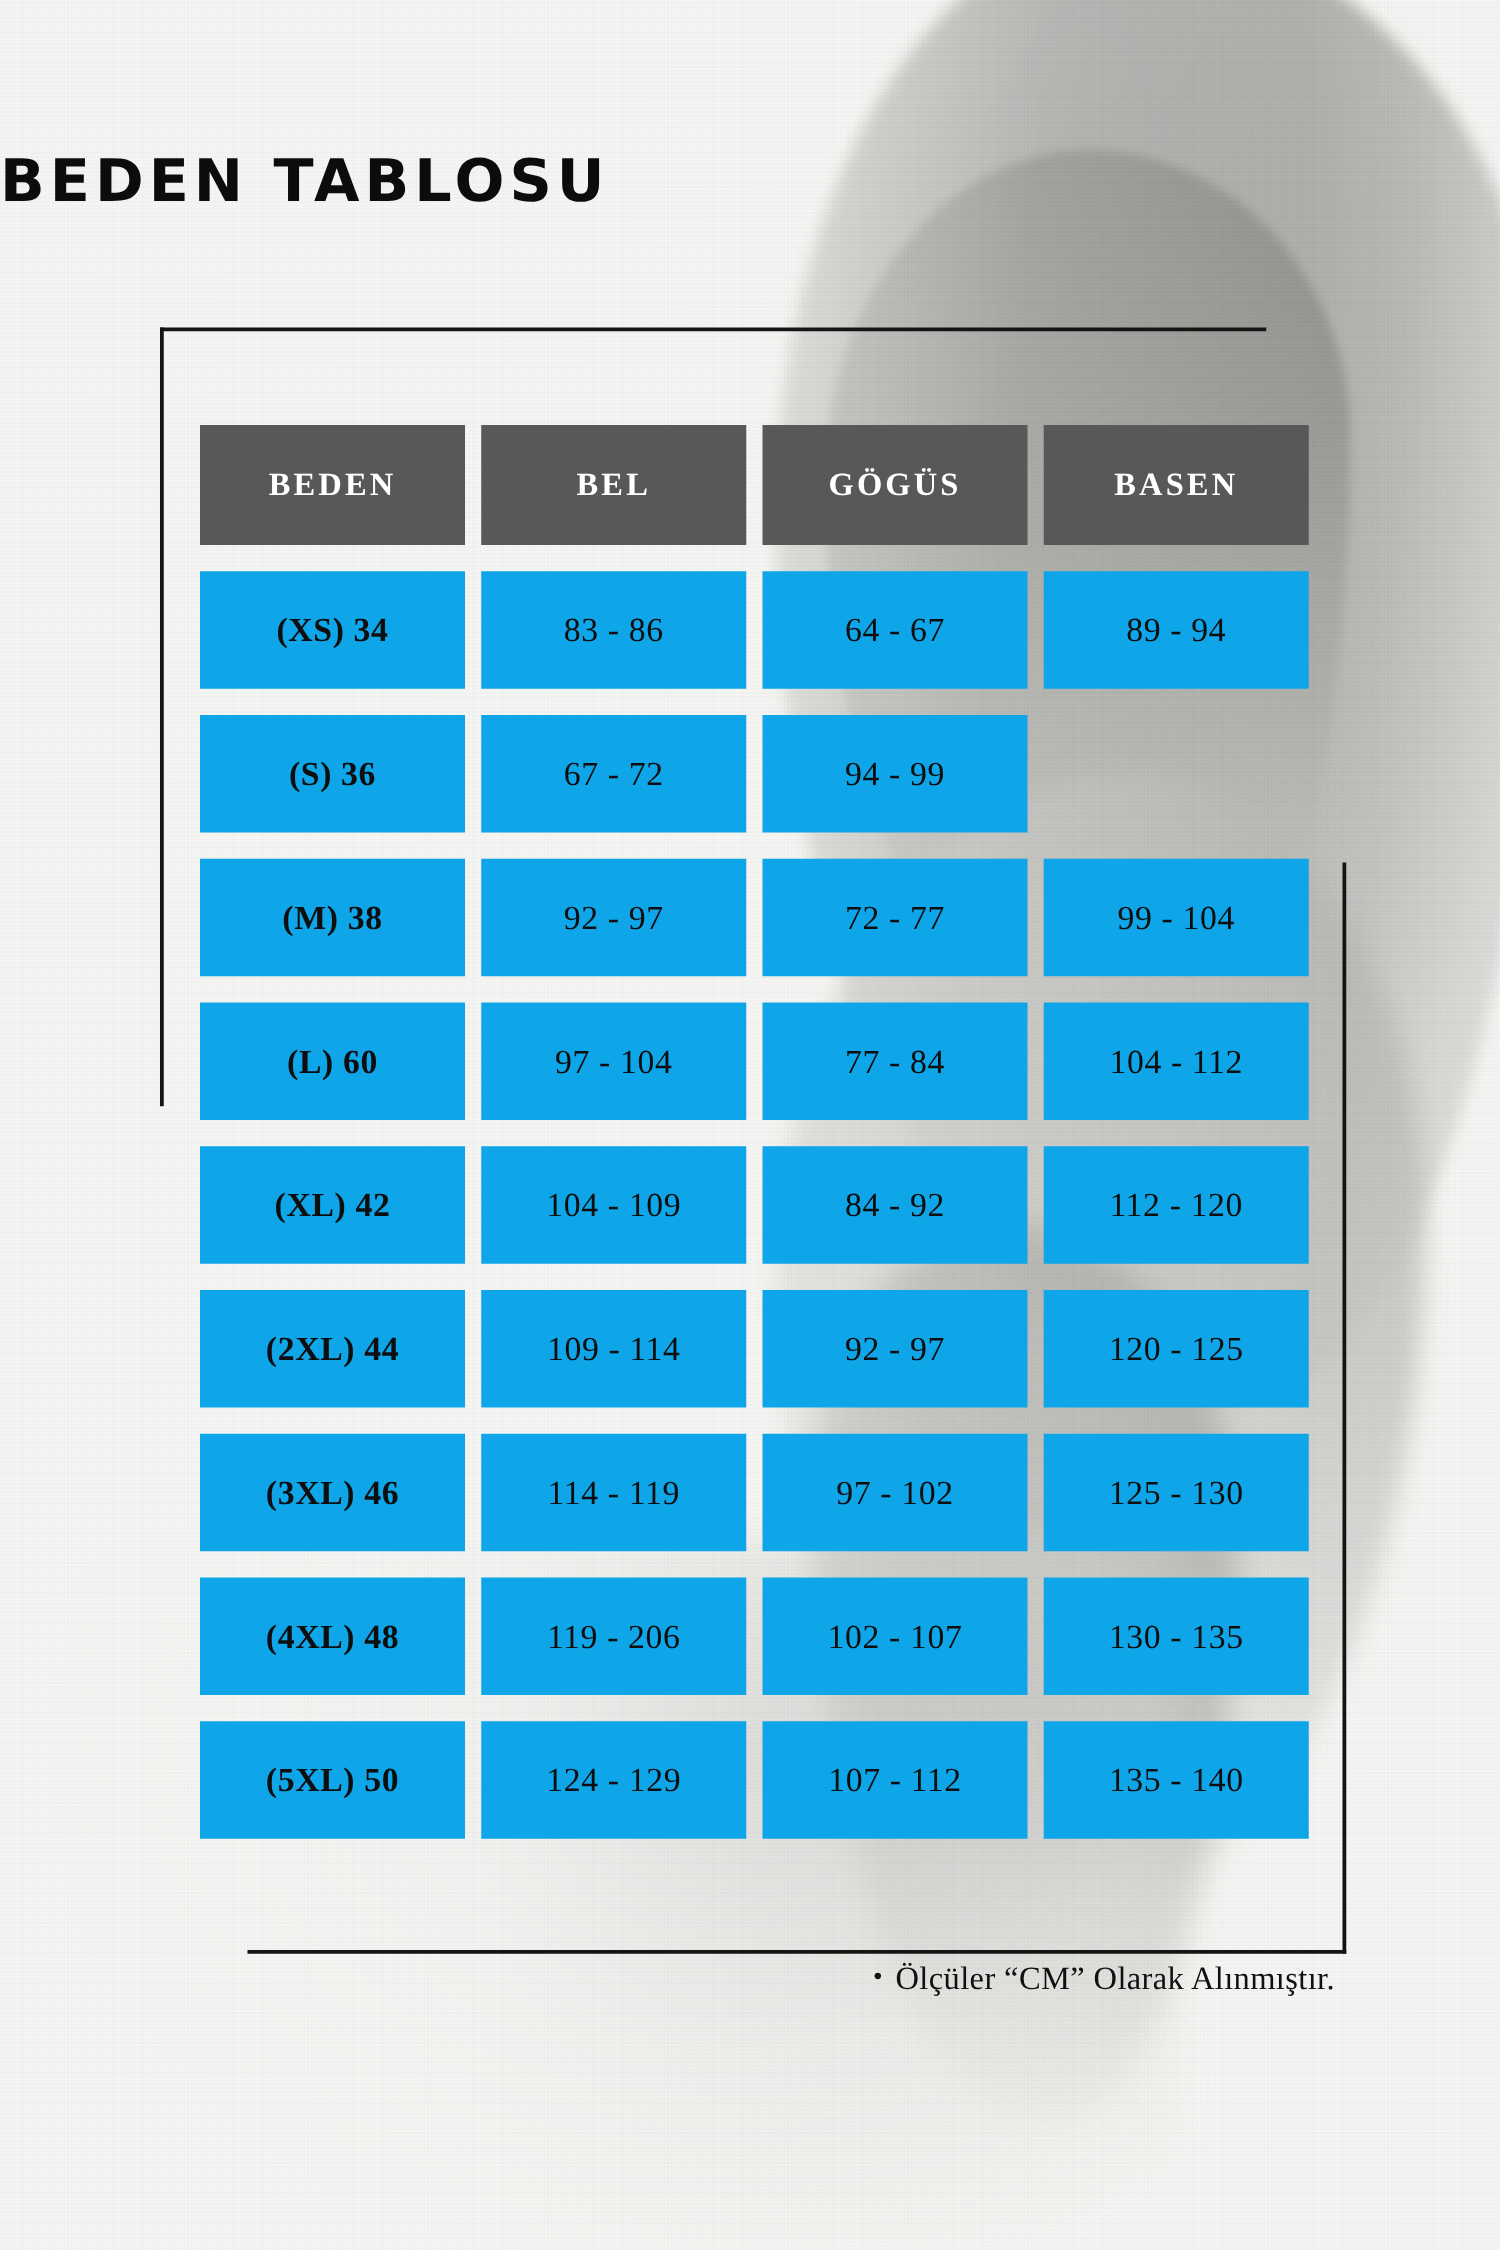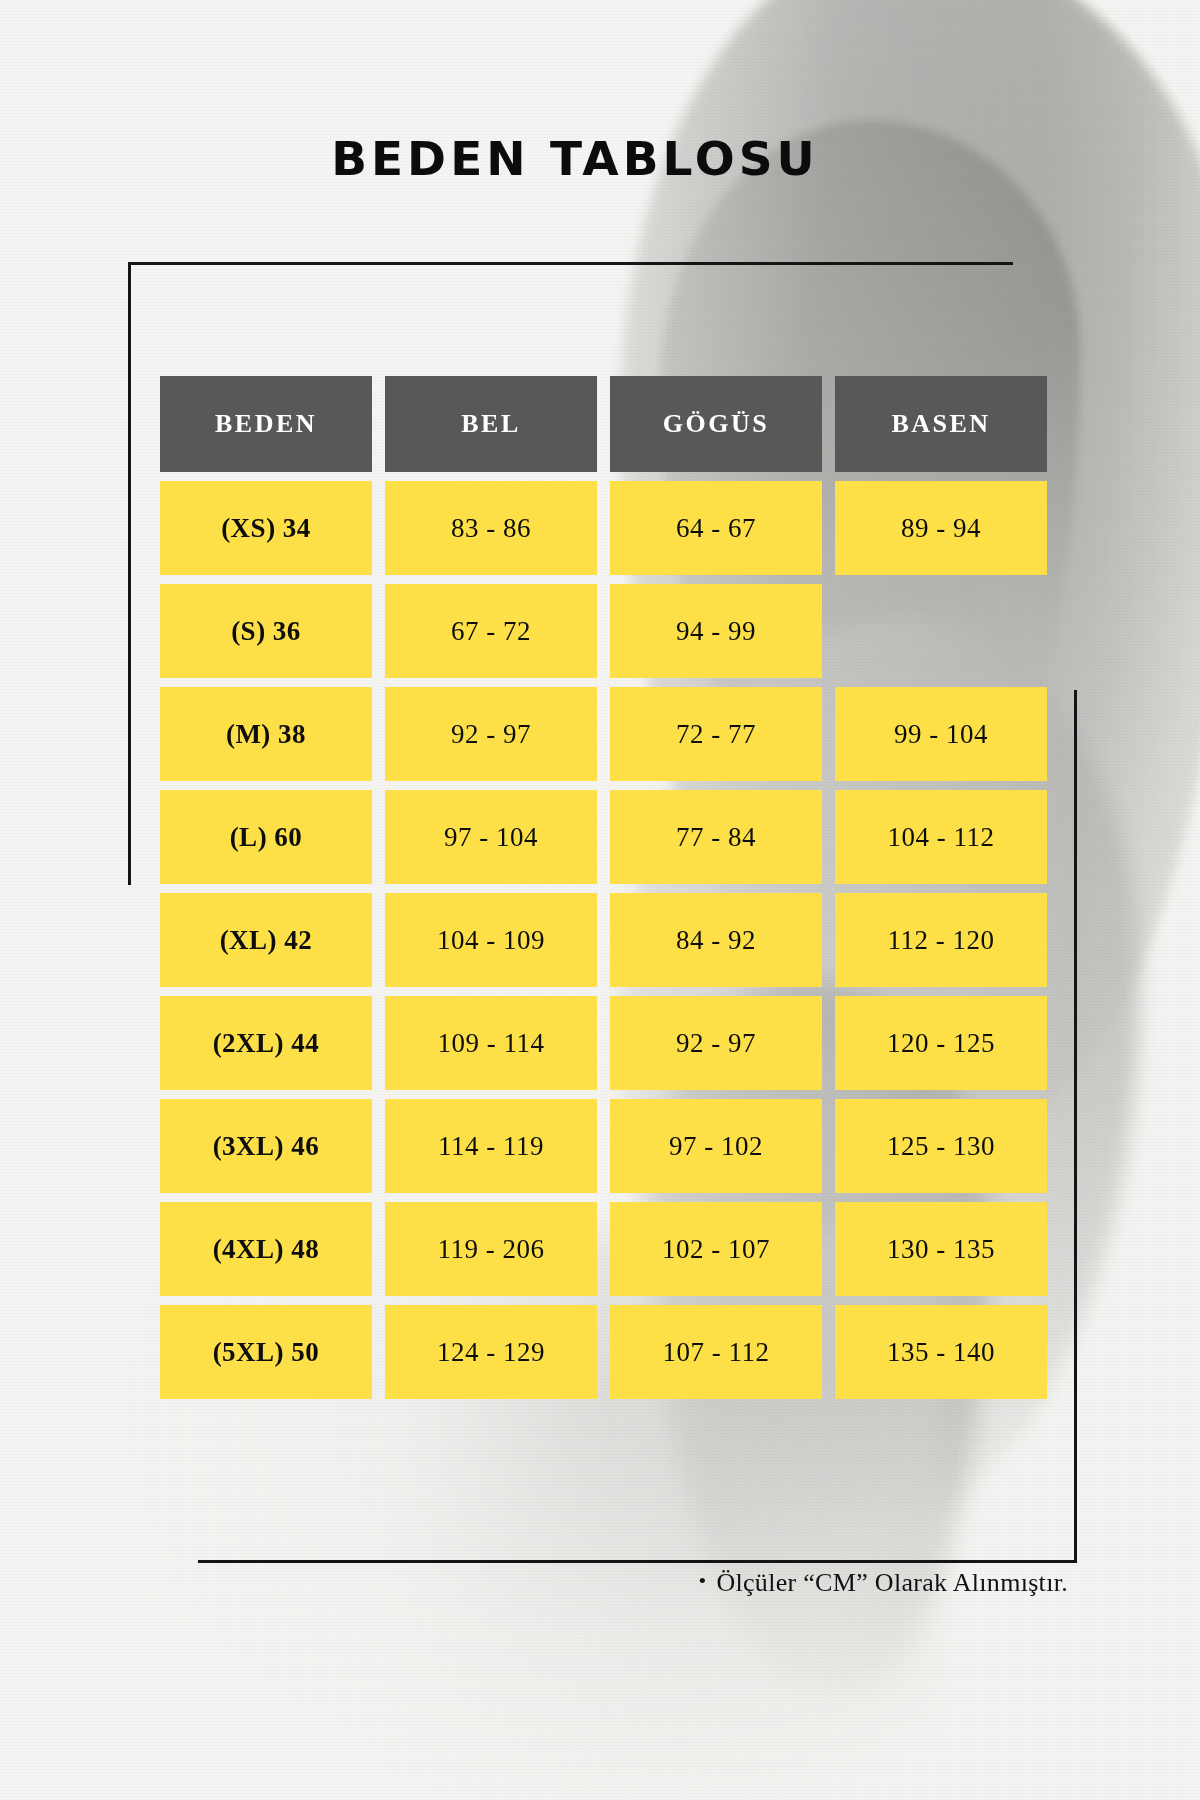--- a/index.html
+++ b/index.html
@@ -98,27 +98,26 @@
     position: relative;
     width: 1200px;
     height: 1800px;
   }
 
   .title {
     position: absolute;
     top: 118px;
     left: 0;
     width: 1150px;
-    text-align: center;
+    text-align: left;
     font-family: "DejaVu Sans", sans-serif;
     font-weight: bold;
     font-size: 47px;
     letter-spacing: 4px;
     color: #0c0c0c;
-    margin-top: 13px;
   }
 
   
   .bracket {
     position: absolute;
     border-color: #141414;
     border-style: solid;
   }
   .bracket-tl {
     top: 262px;
@@ -139,34 +138,33 @@
     border-left: 0;
   }
 
   .table {
     position: absolute;
     top: 340px;
     left: 160px;
     width: 887px;
     display: flex;
     flex-direction: column;
-    gap: 9px;
-    margin-top: 36px;
+    gap: 21px;
   }
   .row {
     display: grid;
     grid-template-columns: 212px 212px 212px 212px;
     gap: 13px;
   }
   .cell {
     height: 94px;
     display: flex;
     align-items: center;
     justify-content: center;
-    background: #fde047;
+    background: #0ea5e9;
     color: #0e0e0e;
     font-size: 27px;
     letter-spacing: .5px;
     font-family: "Liberation Serif", serif;
   }
   .row-head .cell {
     background: #585858;
     color: #ffffff;
     height: 96px;
     font-size: 26px;

